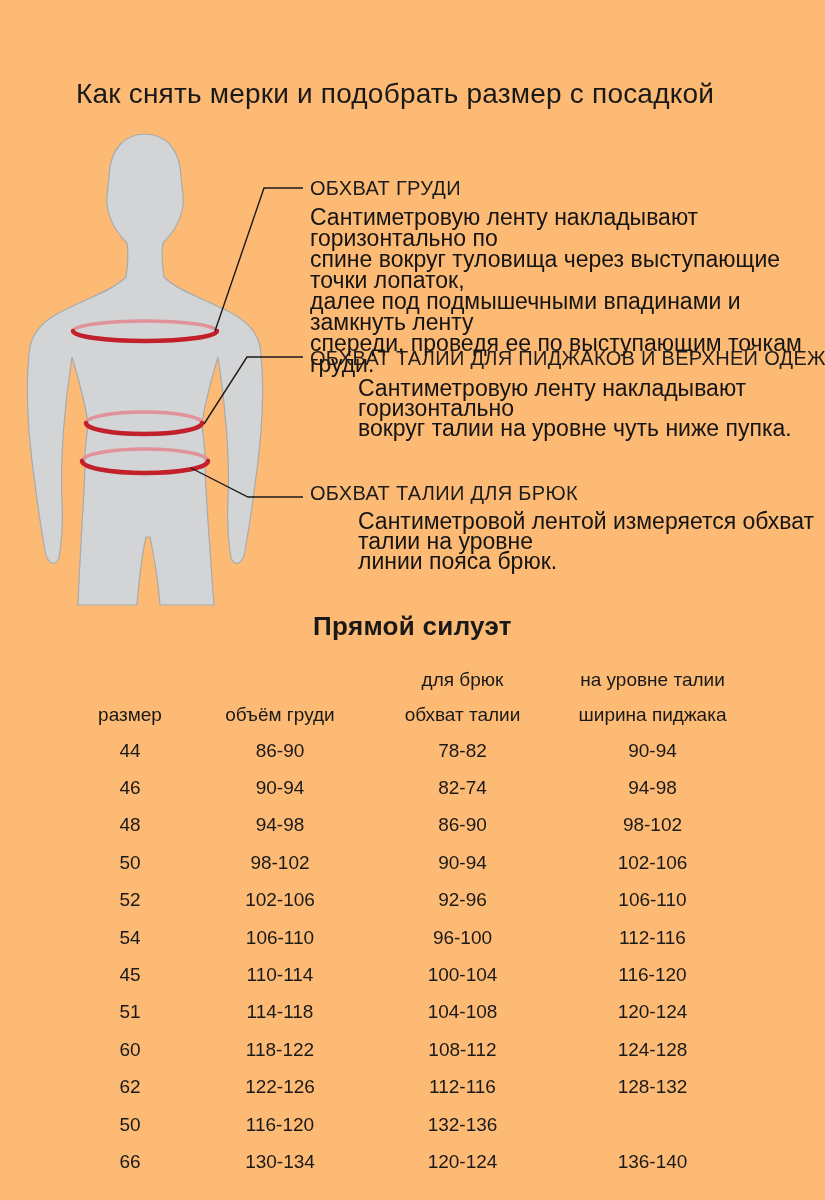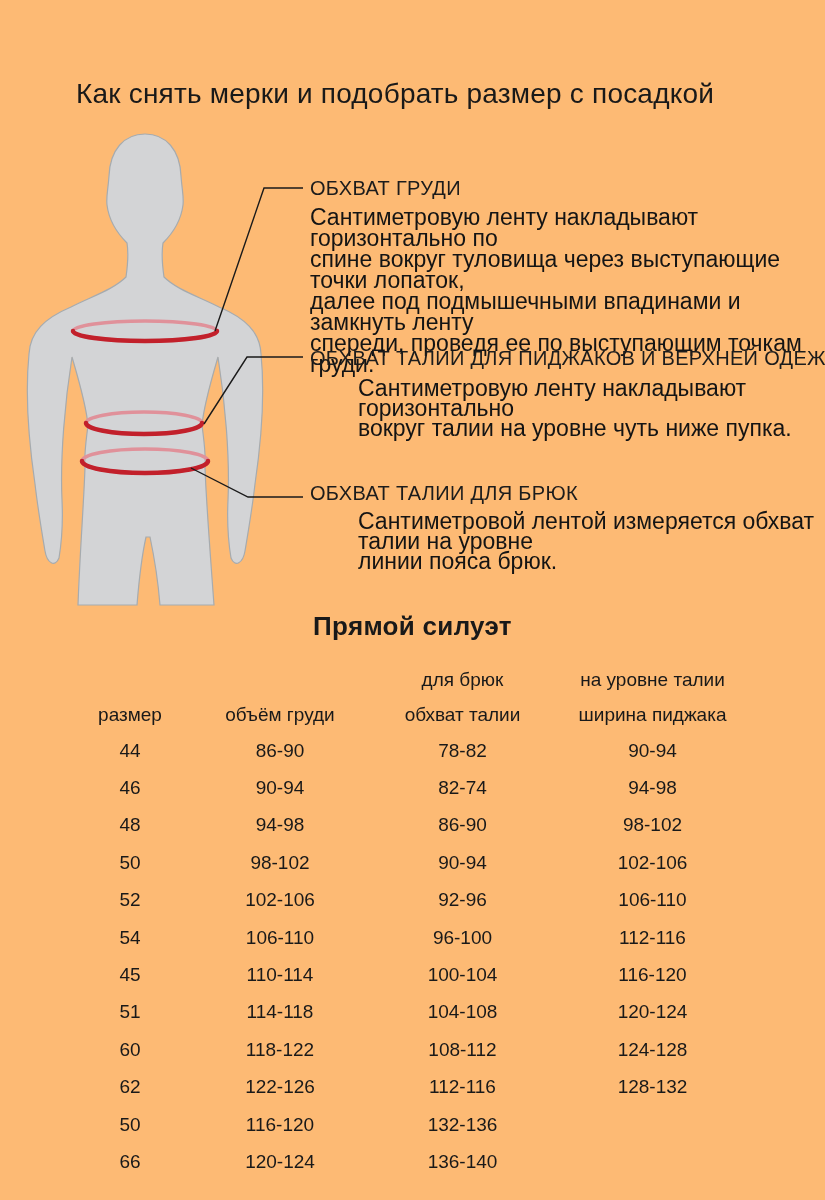--- a/index.html
+++ b/index.html
@@ -181,18 +181,19 @@
         <div class="t-cell">112-116</div>
         <div class="t-cell">128-132</div>
       </div>
       <div class="t-row data">
         <div class="t-cell">50</div>
         <div class="t-cell">116-120</div>
         <div class="t-cell">132-136</div>
       </div>
       <div class="t-row data">
         <div class="t-cell">66</div>
+        <div class="t-cell">130-134</div>
         <div class="t-cell">120-124</div>
         <div class="t-cell">136-140</div>
       </div>
     </div>
 
 </div>
 
 </body></html>

